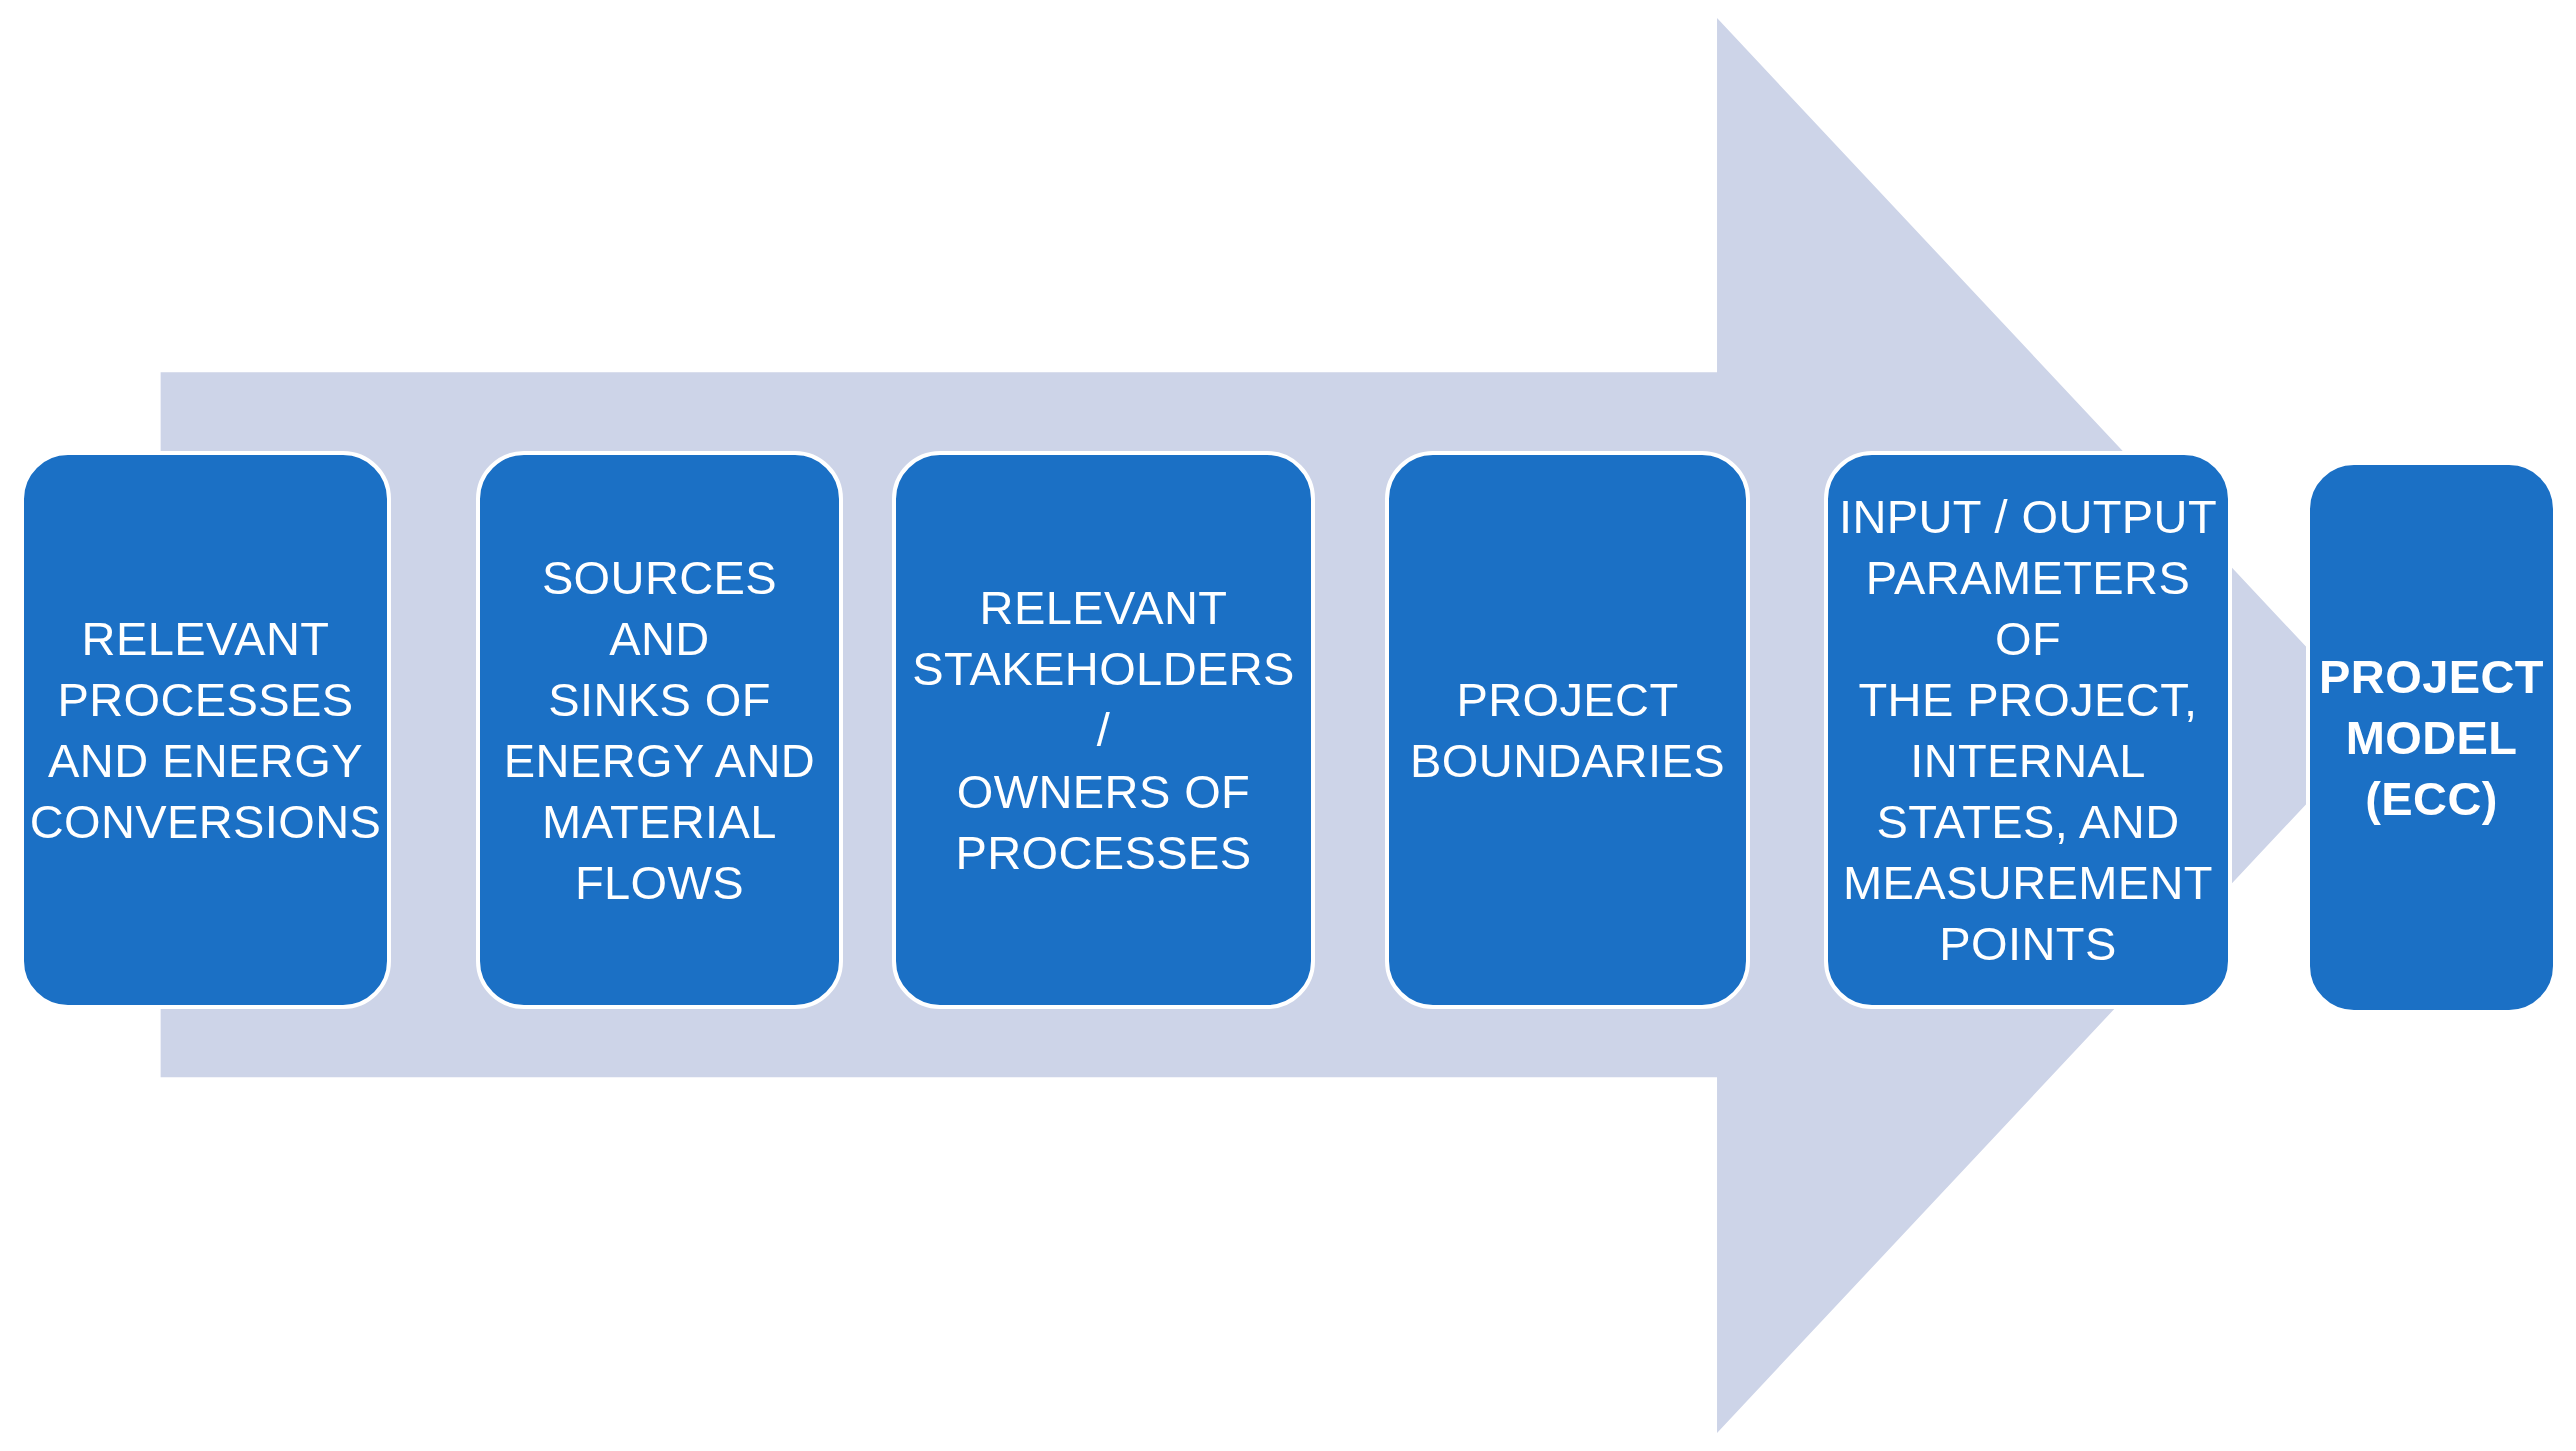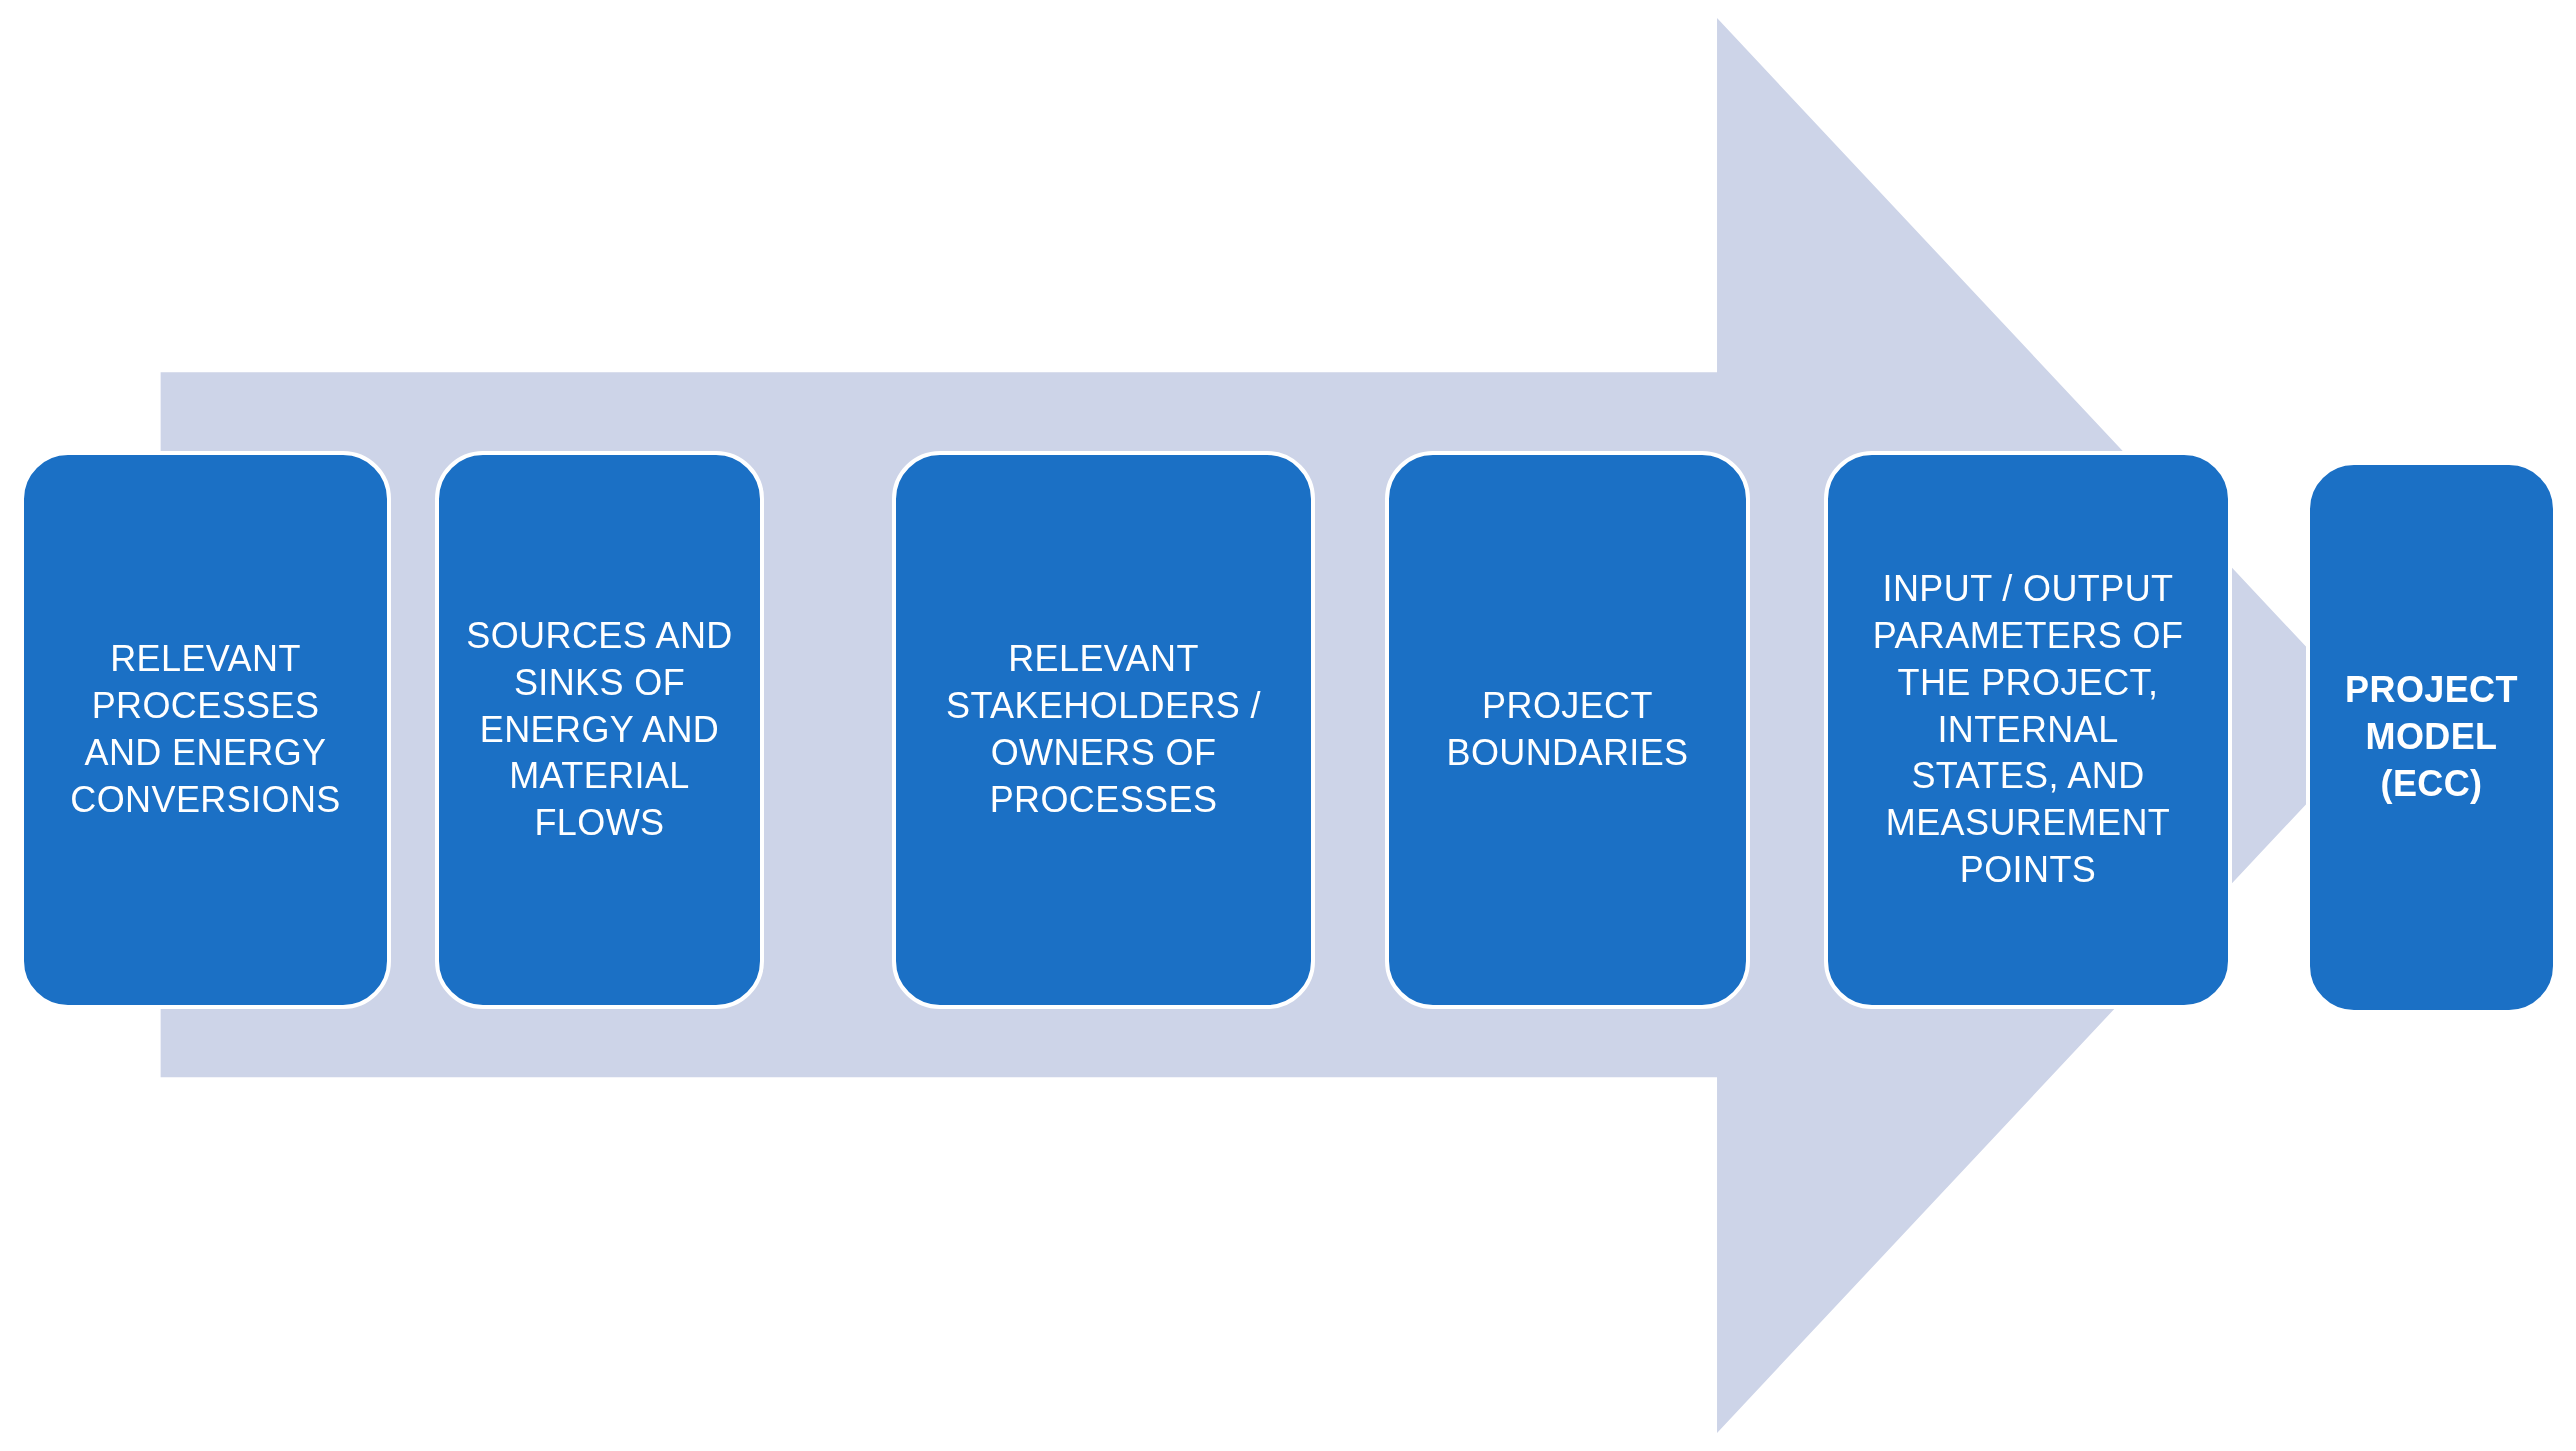--- a/index.html
+++ b/index.html
@@ -34,28 +34,28 @@
     border-radius:48px;
     display:flex;
     align-items:center;
     justify-content:center;
     text-align:center;
     padding:0 10px;
   }
   .step-label{
     white-space:pre-line;
     color:var(--label-text);
-    font-size:36px;
+    font-size:47px;
     line-height:1.3;
     font-weight:400;
     letter-spacing:0.4px;
   }
   .step--bold .step-label{font-weight:700;}
   .s1{left:20px;   width:371px;}
-  .s2{left:435px;  width:329px;}
+  .s2{left:476px;  width:367px;}
   .s3{left:892px; width:423px;}
   .s4{left:1385px; width:365px;}
   .s5{left:1824px; width:408px;}
   .s6{left:2306px; width:251px; top:461px; height:553px;}
 </style>
 </head>
 <body>
 
 <div class="canvas">
 

